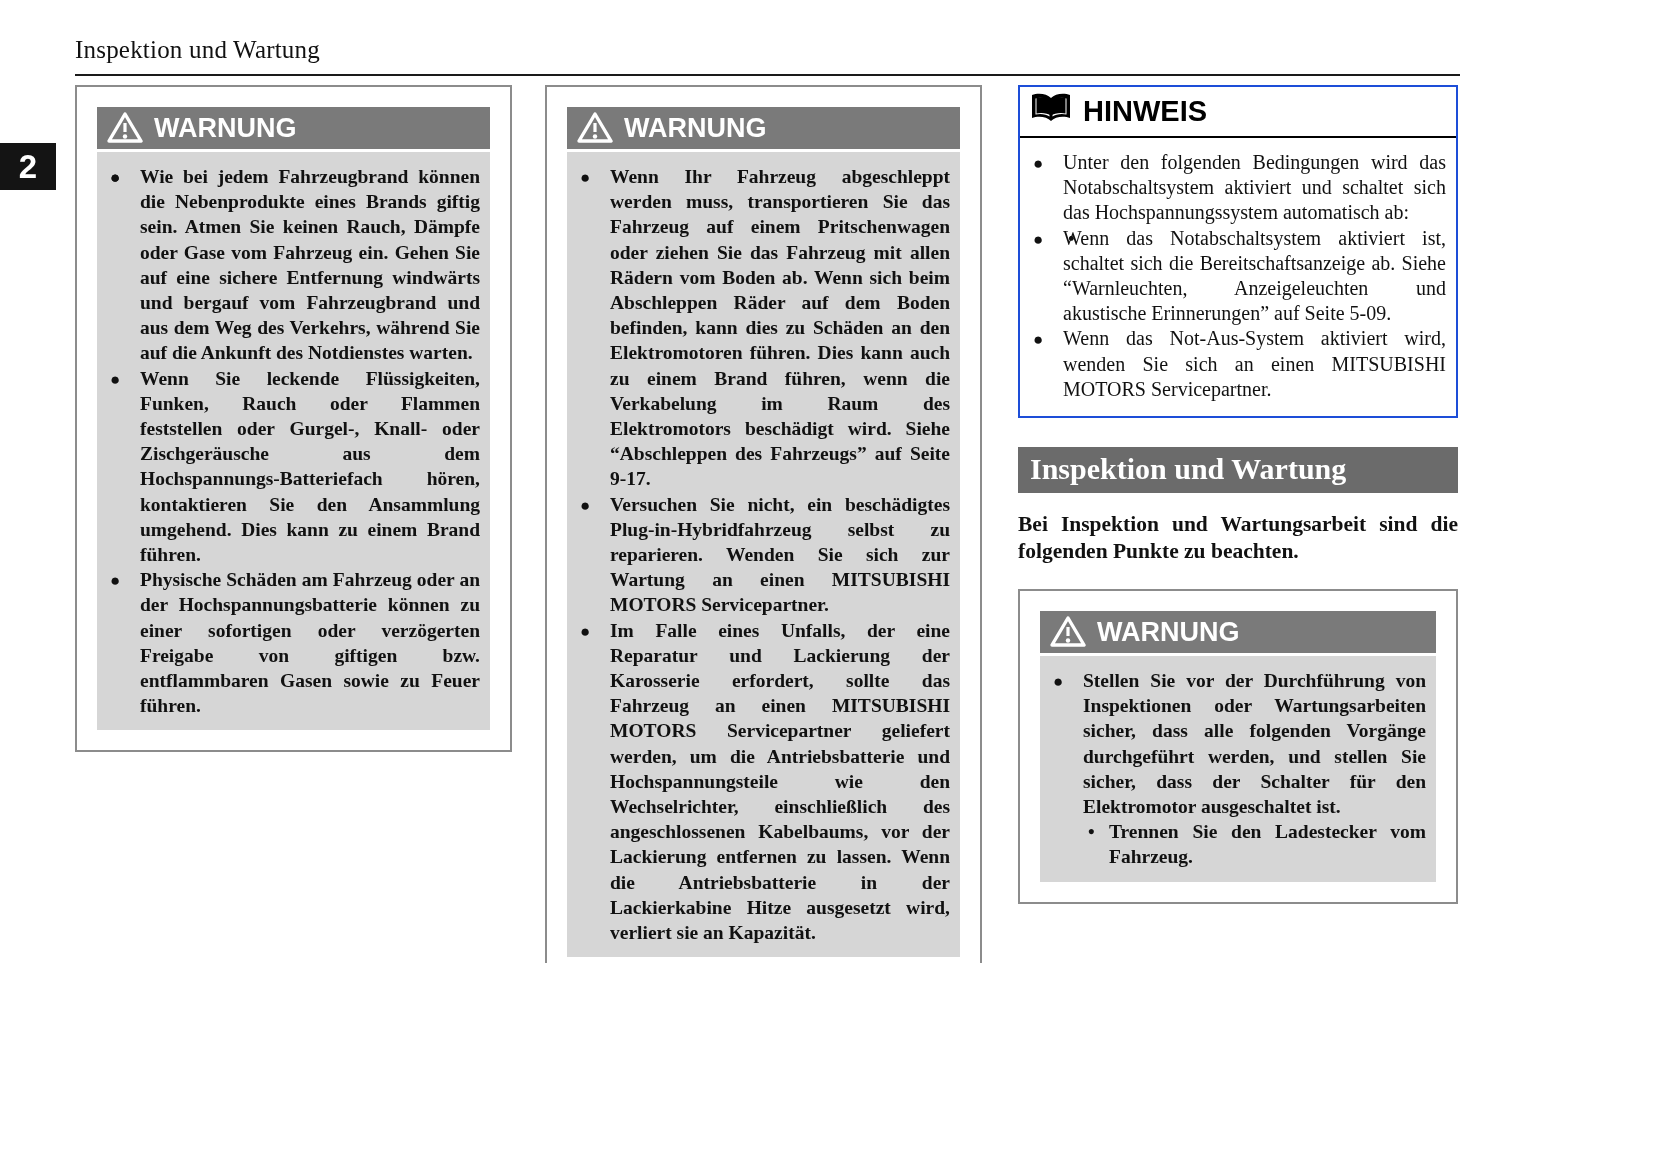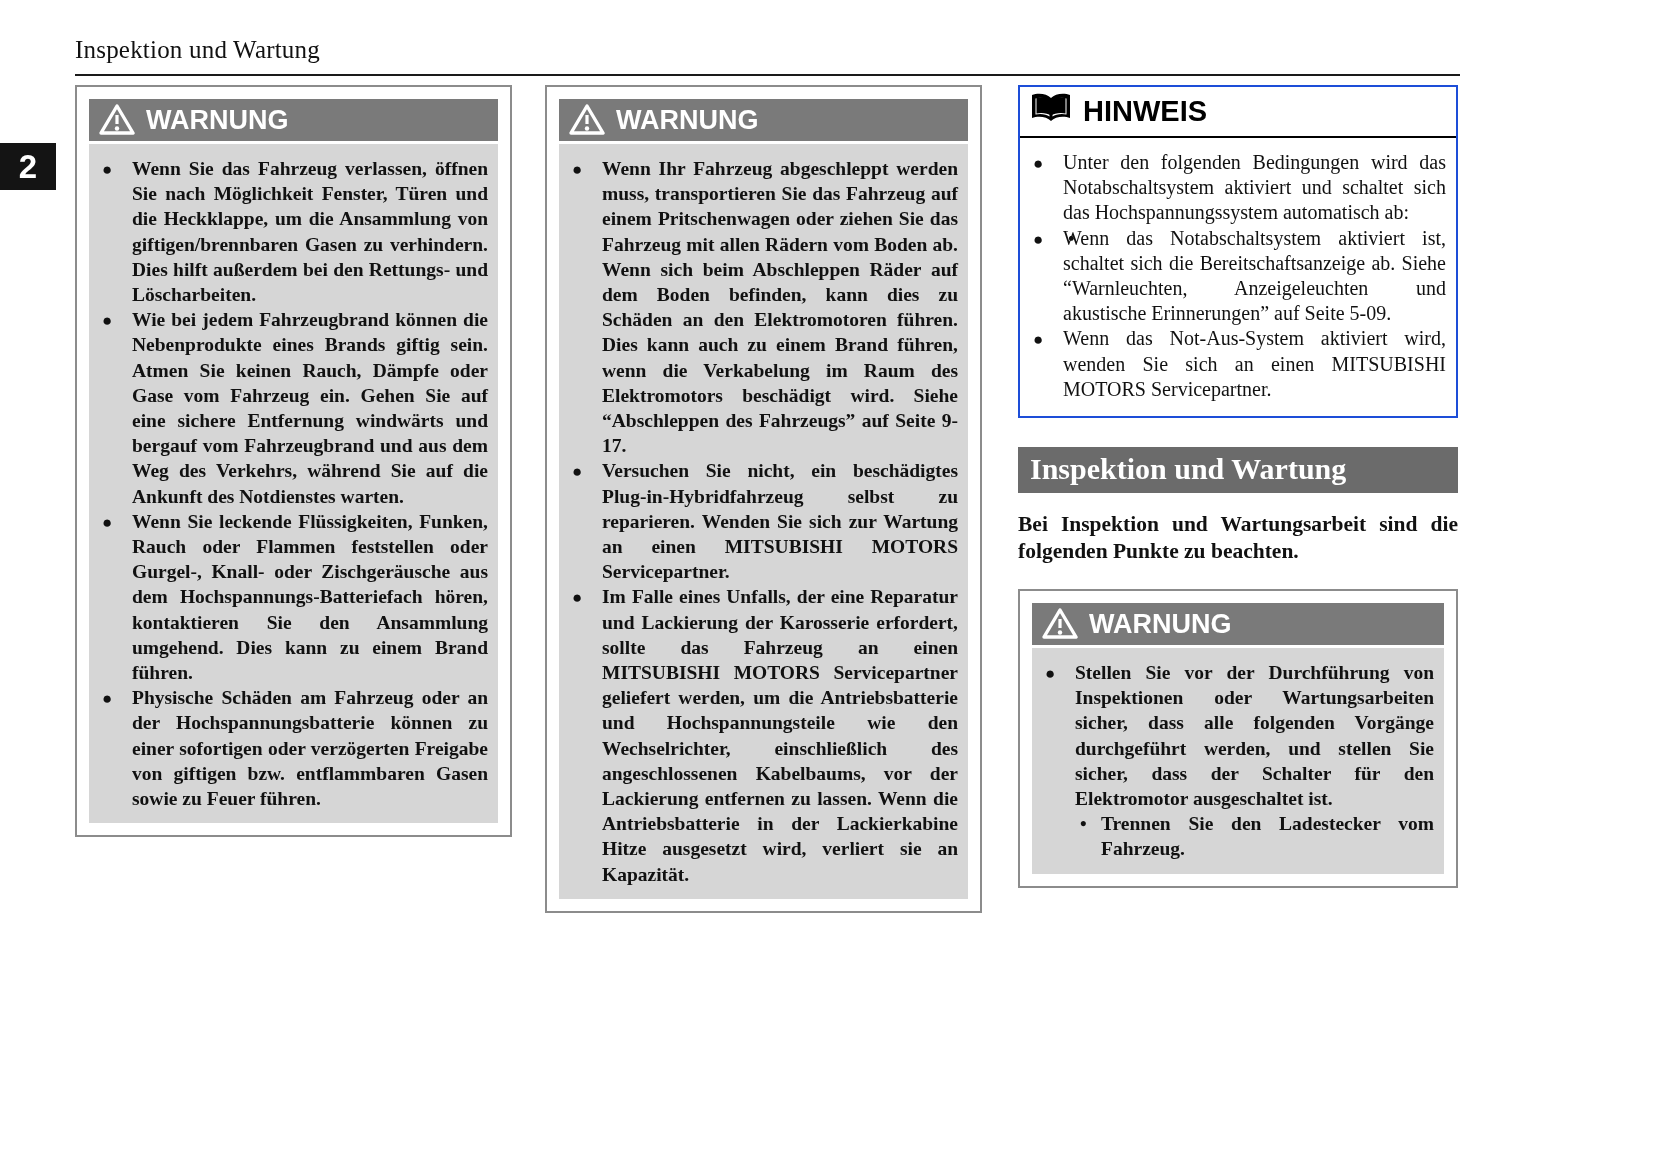--- a/index.html
+++ b/index.html
@@ -15,21 +15,21 @@
                color:#fff;font-family:"Liberation Sans",sans-serif;font-weight:bold;font-size:33px;
                display:flex;align-items:center;justify-content:center;}
 
   
   .col{position:absolute;top:85px;width:437px;}
   .col1{left:75px;}
   .col2{left:545px;}
   .col3{left:1018px;width:440px;}
 
   
-  .warn-box{border:2px solid #8c8c8c;background:#fff;padding:12px;box-sizing:border-box;}
+  .warn-box{border:2px solid #8c8c8c;background:#fff;padding:20px;box-sizing:border-box;}
   .warn-head{background:#7a7a7a;color:#fff;font-family:"Liberation Sans",sans-serif;font-weight:bold;
              font-size:27px;height:42px;display:flex;align-items:center;gap:11px;padding:0 10px;}
   .warn-head .icon{display:flex;align-items:center;}
   .warn-body{background:#d6d6d6;margin-top:3px;padding:12px 10px 12px 12px;
              font-weight:bold;font-size:19.5px;line-height:25.2px;text-align:justify;}
 
   
   .note-box{border:2px solid #1d4ed8;background:#fff;box-sizing:border-box;}
   .note-head{display:flex;align-items:center;gap:11px;padding:5px 10px;border-bottom:2px solid #000;
              font-family:"Liberation Sans",sans-serif;font-weight:bold;font-size:29px;color:#000;}
@@ -71,21 +71,20 @@
             <path d="M18 2 L34 29 L2 29 Z" fill="none" stroke="#ffffff" stroke-width="3.4" stroke-linejoin="round"></path>
             <rect x="16.4" y="11" width="3.2" height="9" fill="#ffffff"></rect>
             <circle cx="18" cy="24.5" r="2.2" fill="#ffffff"></circle>
           </svg>
         </span>
         <span>WARNUNG</span>
       </div>
       <div class="warn-body">
         <p class="bullet">
           <span class="marker">●</span>
-          <span>Wenn Sie das Fahrzeug verlassen, öffnen Sie nach Möglichkeit Fenster, Türen und die Heckklappe, um die Ansammlung von giftigen/brennbaren Gasen zu verhindern. Dies hilft außerdem bei den Rettungs- und Löscharbeiten.</span>
         </p>
         <p class="bullet">
           <span class="marker">●</span>
           <span>Wie bei jedem Fahrzeugbrand können die Nebenprodukte eines Brands giftig sein. Atmen Sie keinen Rauch, Dämpfe oder Gase vom Fahrzeug ein. Gehen Sie auf eine sichere Entfernung windwärts und bergauf vom Fahrzeugbrand und aus dem Weg des Verkehrs, während Sie auf die Ankunft des Notdienstes warten.</span>
         </p>
         <p class="bullet">
           <span class="marker">●</span>
           <span>Wenn Sie leckende Flüssigkeiten, Funken, Rauch oder Flammen feststellen oder Gurgel-, Knall- oder Zischgeräusche aus dem Hochspannungs-Batteriefach hören, kontaktieren Sie den Ansammlung umgehend. Dies kann zu einem Brand führen.</span>
         </p>
         <p class="bullet">

